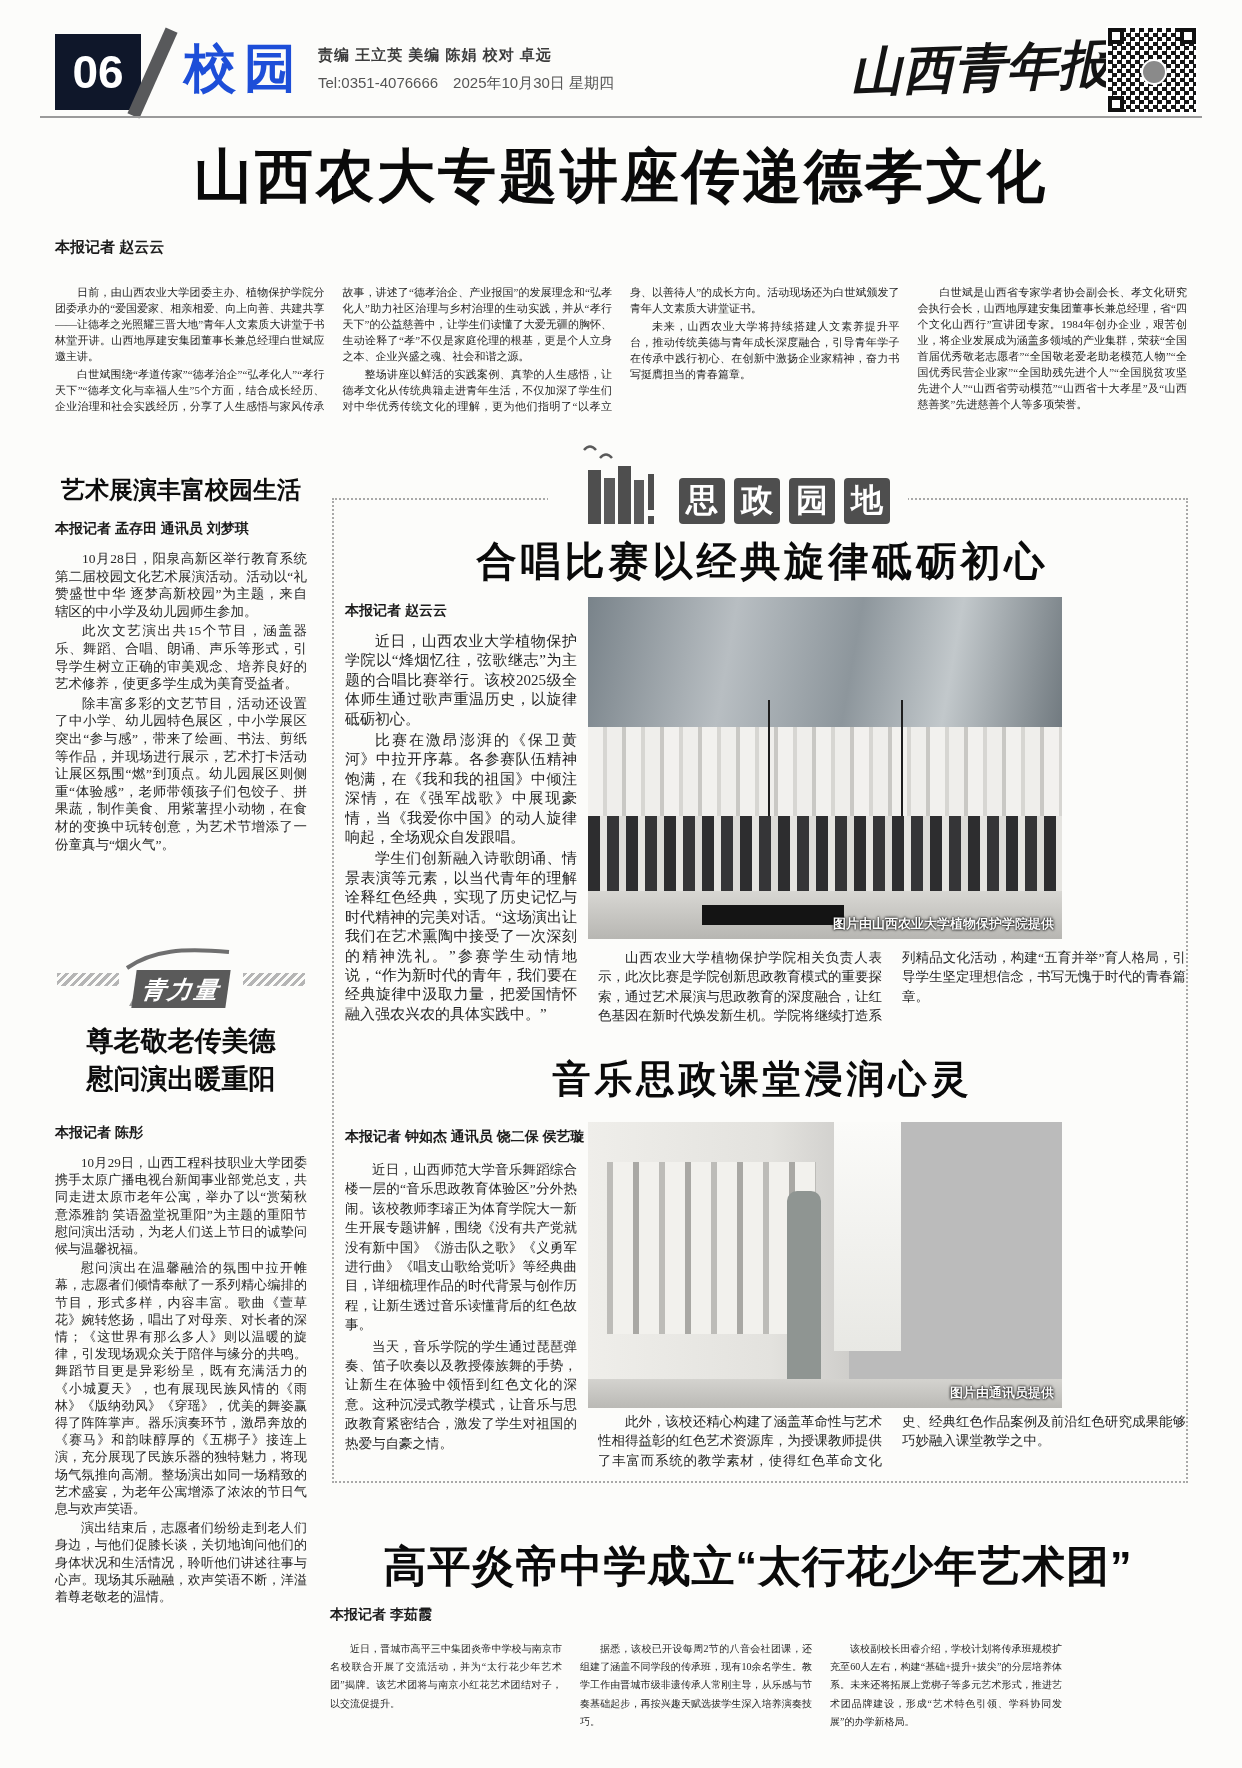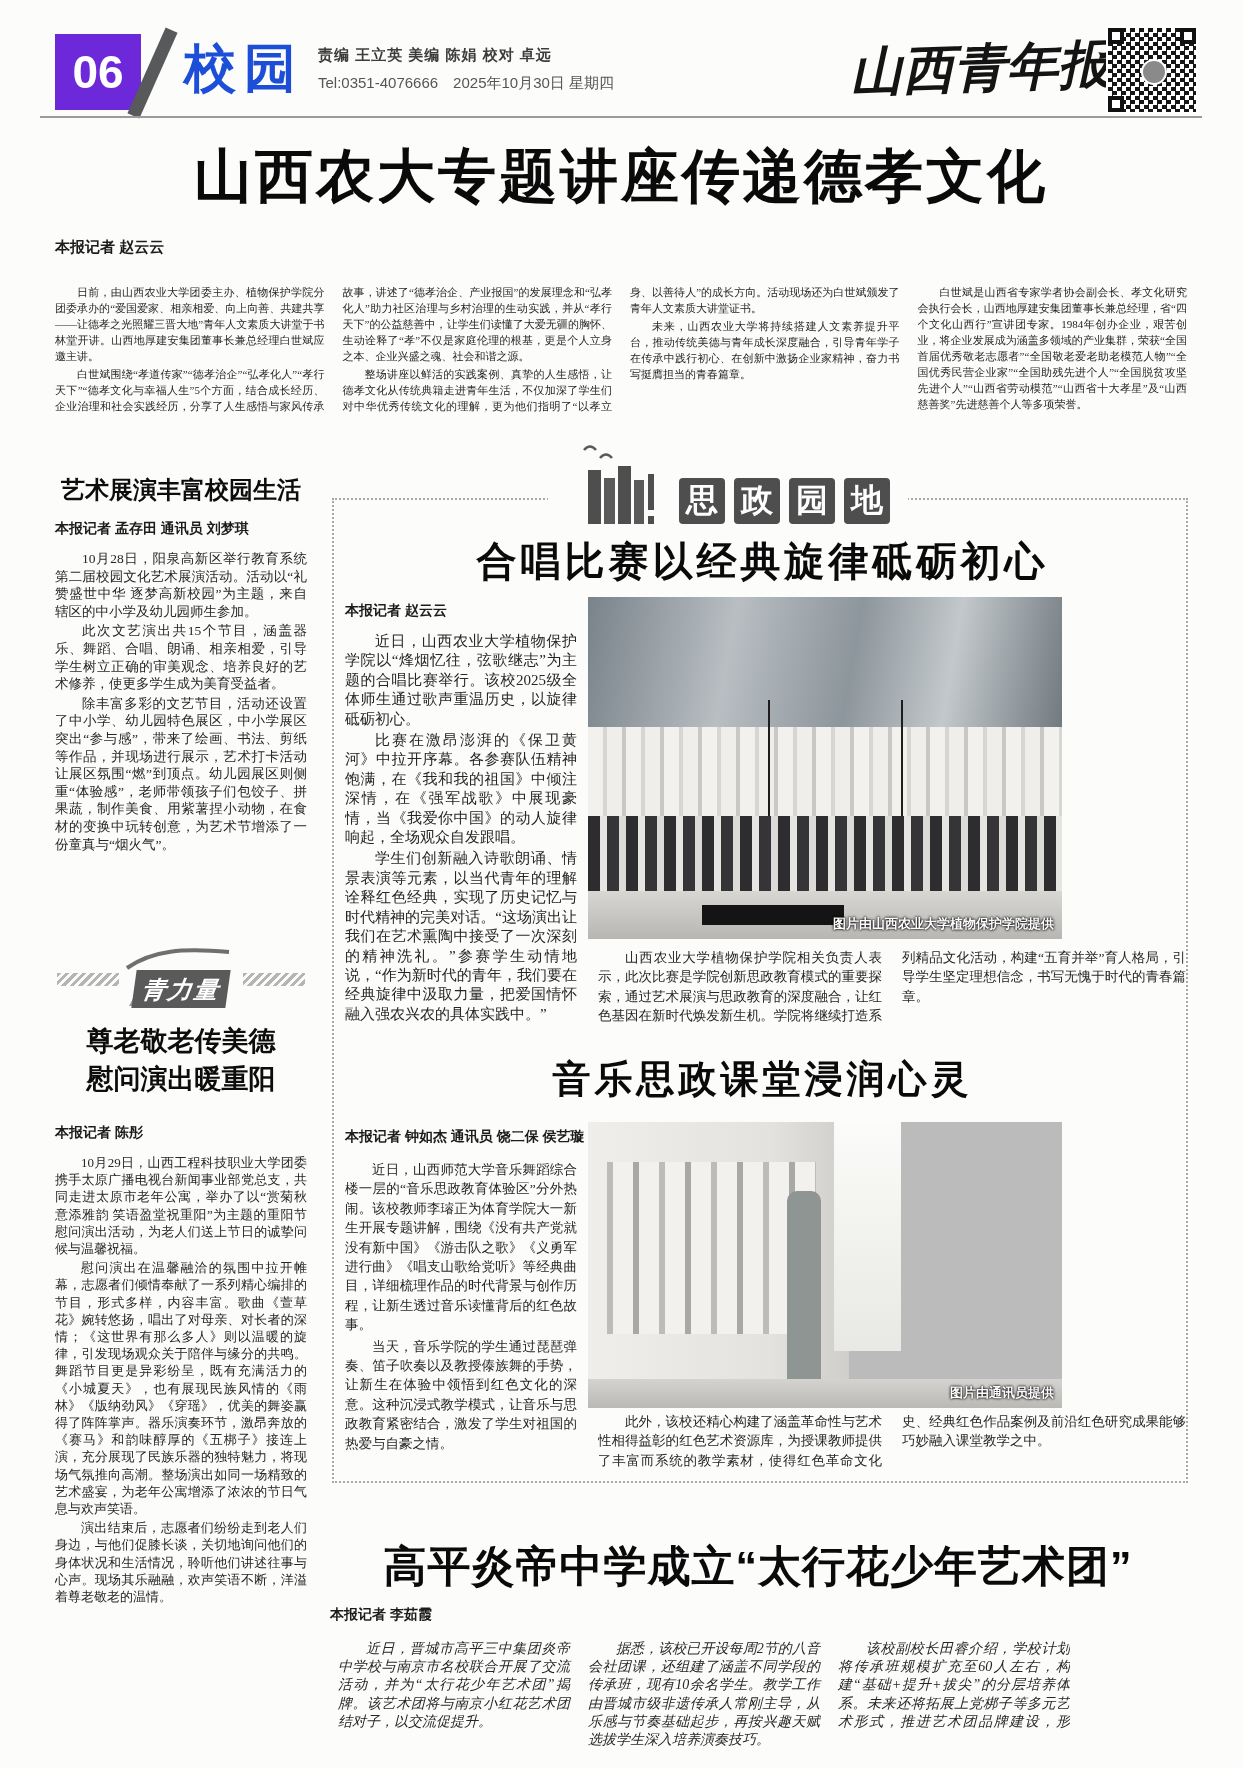--- a/index.html
+++ b/index.html
@@ -3,21 +3,21 @@
 <meta charset="utf-8">
 <style>
   html,body{margin:0;padding:0;background:#e8e8e6;}
   .page{position:relative;width:1242px;height:1768px;margin:0 auto;background:#fcfcfa;
         overflow:hidden;font-family:"Liberation Serif","DejaVu Serif",serif;color:#262626;}
   .abs{position:absolute;}
   .sans{font-family:"Liberation Sans","DejaVu Sans",sans-serif;}
   p{margin:0 0 2px 0;text-indent:2em;text-align:justify;}
 
   
-  .pgnum{left:55px;top:34px;width:86px;height:76px;background:#6d28d9;color:#fff;
+  .pgnum{left:55px;top:34px;width:86px;height:76px;background:#0f172a;color:#fff;
          font-size:46px;font-weight:bold;display:flex;align-items:center;justify-content:center;}
   .pgslash{left:146px;top:26px;width:13px;height:94px;background:#58595b;transform:rotate(24deg);}
   .secname{left:184px;top:34px;font-size:52px;font-weight:bold;color:#1d4ed8;letter-spacing:8px;}
   .credits{left:318px;top:46px;font-size:15px;font-weight:bold;color:#3c3c3c;letter-spacing:1px;}
   .teldate{left:318px;top:74px;font-size:15px;color:#555;}
   .masthead{left:850px;top:34px;width:250px;font-size:52px;font-weight:bold;font-style:italic;
             color:#141414;transform:rotate(-2deg);white-space:nowrap;}
   .qr{left:1108px;top:28px;width:88px;height:84px;
       background:repeating-conic-gradient(#161616 0% 25%,#fff 0% 50%) 0 0/9px 9px;
       outline:2px solid #fff;}
@@ -101,22 +101,22 @@
 
   .caption{position:absolute;right:8px;bottom:6px;color:#fff;font-size:13px;
            font-family:"Liberation Sans","DejaVu Sans",sans-serif;font-weight:bold;
            text-shadow:0 0 3px #000,0 0 2px #000;}
   .mu-below{left:598px;top:1412px;width:588px;height:66px;}
 
   
   .gp-hl{left:330px;top:1518px;width:856px;text-align:center;font-size:43px;font-weight:900;
          color:#0a0a0a;letter-spacing:1px;margin-top:20px;}
   .gp-by{left:330px;top:1606px;font-size:14px;}
-  .gp-body{left:338px;top:1640px;width:732px;height:126px;column-count:3;column-gap:18px;
-           font-size:14px;line-height:18.2px;overflow:hidden;font-style:italic;}
+  .gp-body{left:330px;top:1640px;width:732px;height:126px;column-count:3;column-gap:18px;
+           font-size:10px;line-height:18.2px;overflow:hidden;}
 </style>
 </head>
 <body>
 
 <div class="page">
 
   <div class="abs pgnum sans">
     <span>06</span>
   </div>
   <div class="abs pgslash"></div>
@@ -139,21 +139,21 @@
     <p>白世斌围绕“孝道传家”“德孝治企”“弘孝化人”“孝行天下”“德孝文化与幸福人生”5个方面，结合成长经历、企业治理和社会实践经历，分享了人生感悟与家风传承故事，讲述了“德孝治企、产业报国”的发展理念和“弘孝化人”助力社区治理与乡村治理的生动实践，并从“孝行天下”的公益慈善中，让学生们读懂了大爱无疆的胸怀、生动诠释了“孝”不仅是家庭伦理的根基，更是个人立身之本、企业兴盛之魂、社会和谐之源。</p>
     <p>整场讲座以鲜活的实践案例、真挚的人生感悟，让德孝文化从传统典籍走进青年生活，不仅加深了学生们对中华优秀传统文化的理解，更为他们指明了“以孝立身、以善待人”的成长方向。活动现场还为白世斌颁发了青年人文素质大讲堂证书。</p>
     <p>未来，山西农业大学将持续搭建人文素养提升平台，推动传统美德与青年成长深度融合，引导青年学子在传承中践行初心、在创新中激扬企业家精神，奋力书写挺膺担当的青春篇章。</p>
     <p>白世斌是山西省专家学者协会副会长、孝文化研究会执行会长，山西地厚建安集团董事长兼总经理，省“四个文化山西行”宣讲团专家。1984年创办企业，艰苦创业，将企业发展成为涵盖多领域的产业集群，荣获“全国首届优秀敬老志愿者”“全国敬老爱老助老模范人物”“全国优秀民营企业家”“全国助残先进个人”“全国脱贫攻坚先进个人”“山西省劳动模范”“山西省十大孝星”及“山西慈善奖”先进慈善个人等多项荣誉。</p>
   </div>
 
   <div class="abs art-hl sans">艺术展演丰富校园生活</div>
   <div class="abs art-by byline">本报记者 孟存田 通讯员 刘梦琪</div>
   <div class="abs art-body">
     <p>10月28日，阳泉高新区举行教育系统第二届校园文化艺术展演活动。活动以“礼赞盛世中华 逐梦高新校园”为主题，来自辖区的中小学及幼儿园师生参加。</p>
-    <p>此次文艺演出共15个节目，涵盖器乐、舞蹈、合唱、朗诵、相亲相爱，引导学生树立正确的审美观念、培养良好的艺术修养，使更多学生成为美育受益者。</p>
+    <p>此次文艺演出共15个节目，涵盖器乐、舞蹈、合唱、朗诵、声乐等形式，引导学生树立正确的审美观念、培养良好的艺术修养，使更多学生成为美育受益者。</p>
     <p>除丰富多彩的文艺节目，活动还设置了中小学、幼儿园特色展区，中小学展区突出“参与感”，带来了绘画、书法、剪纸等作品，并现场进行展示，艺术打卡活动让展区氛围“燃”到顶点。幼儿园展区则侧重“体验感”，老师带领孩子们包饺子、拼果蔬，制作美食、用紫薯捏小动物，在食材的变换中玩转创意，为艺术节增添了一份童真与“烟火气”。</p>
   </div>
 
   <div class="abs badge-row">
     <div class="hatch"></div>
     <div class="badge">
       <svg class="flag" width="110" height="26" viewBox="0 0 110 26">
         <path d="M4 22 C 30 4, 60 2, 106 6" stroke="#6f6f6f" stroke-width="4" fill="none"></path>
       </svg>
       <div class="mount"></div>

